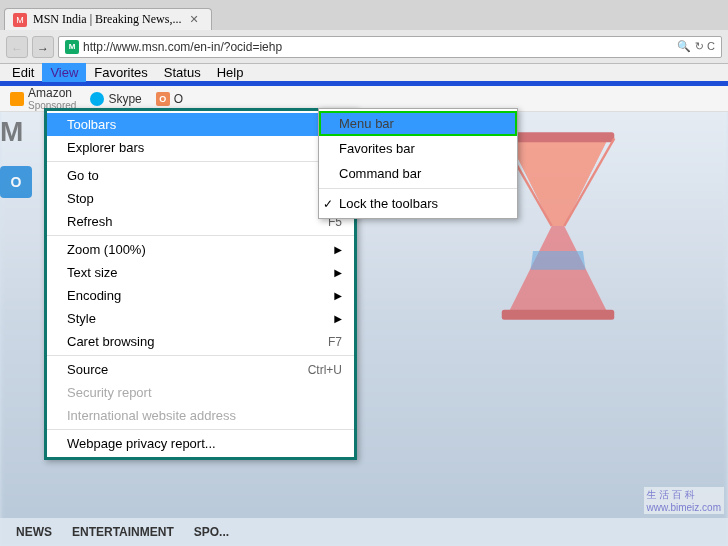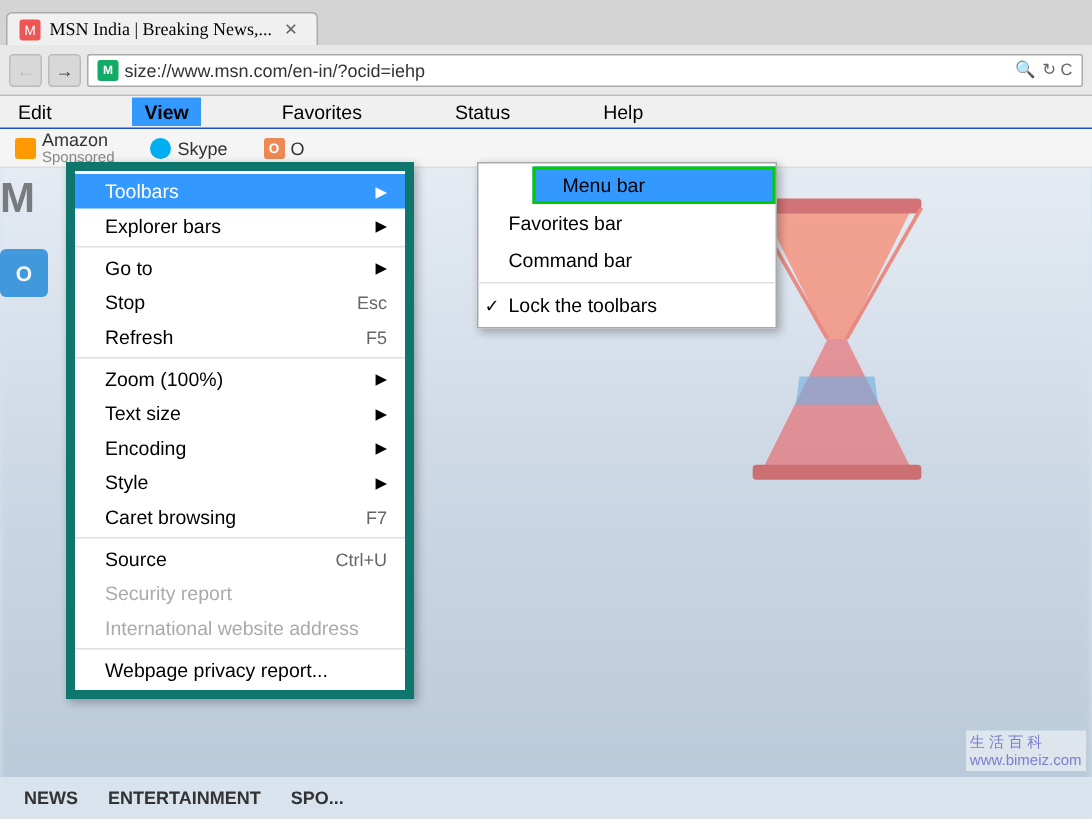--- a/index.html
+++ b/index.html
@@ -139,41 +139,39 @@
     .address-refresh {
       font-size: 11px;
       color: #666;
     }
 
     
     .menu-bar {
       display: flex;
       align-items: center;
       background: #f0f0f0;
-      border-bottom: 1px solid #1d4ed8;
+      border-bottom: 5px solid #1d4ed8;
       padding: 1px 4px;
       height: 22px;
-      gap: 46px;
     }
 
     .menu-item {
       padding: 2px 8px;
       font-size: 13px;
       cursor: pointer;
       color: #000;
     }
 
     .menu-item:hover, .menu-item.active {
       background: #cce4ff;
     }
 
     .menu-item.active {
       background: #3399ff;
-      color: #000000;
-      font-weight: bold;
+      color: #4c1d95;
     }
 
     
     .content-area {
       flex: 1;
       background: #d8e4f0;
       position: relative;
       overflow: hidden;
     }
 
@@ -186,21 +184,21 @@
       position: absolute;
     }
 
     
     .favorites-bar {
       display: flex;
       align-items: center;
       background: #f5f5f5;
       border-bottom: 1px solid #ddd;
       padding: 2px 6px;
-      gap: 16px;
+      gap: 6px;
       height: 26px;
       position: absolute;
       top: 0;
       left: 0;
       right: 0;
       z-index: 1;
     }
 
     .fav-item {
       display: flex;
@@ -231,23 +229,23 @@
     .office-icon {
       background: #e85;
     }
 
     
     .view-menu {
       position: absolute;
       top: 22px;
       left: 44px;
       background: white;
-      border: 6px solid #0f766e;
+      border: 3px solid #0f766e;
       box-shadow: 2px 2px 6px rgba(0,0,0,0.3);
-      width: 232px;
+      width: 313px;
       z-index: 200;
       padding: 2px 0;
     }
 
     .view-menu-item {
       display: flex;
       align-items: center;
       padding: 4px 12px 4px 20px;
       cursor: pointer;
       position: relative;
@@ -395,21 +393,21 @@
       <span class="tab-title">MSN India | Breaking News,...</span>
       <span class="tab-close">✕</span>
     </div>
   </div>
 
   <div class="address-bar-area">
     <div class="nav-btn disabled">←</div>
     <div class="nav-btn">→</div>
     <div class="address-box">
       <div class="address-favicon">M</div>
-      <span class="address-text">size://www.msn.com/en-in/?ocid=iehp</span>
+      <span class="address-text">http://www.msn.com/en-in/?ocid=iehp</span>
       <span class="address-search-icon">🔍</span>
       <span class="address-refresh">↻ C</span>
     </div>
   </div>
 
   <div class="menu-bar">
     <span class="menu-item">Edit</span>
     <span class="menu-item active">View</span>
     <span class="menu-item">Favorites</span>
     <span class="menu-item">Status</span>
@@ -524,21 +522,21 @@
       <div class="menu-separator"></div>
 
       <div class="view-menu-item">
         <span>Webpage privacy report...</span>
       </div>
 
     </div>
 
     <div class="toolbars-submenu">
 
-      <div class="submenu-item highlighted" style="outline: 2px solid #00cc00; outline-offset: -2px; background:#3399ff; color:#000000;margin-left:36px;">
+      <div class="submenu-item highlighted" style="outline: 2px solid #00cc00; outline-offset: -2px; background:#3399ff; color:#404040;">
         <span>Menu bar</span>
       </div>
 
       <div class="submenu-item">
         <span>Favorites bar</span>
       </div>
 
       <div class="submenu-item">
         <span>Command bar</span>
       </div>

